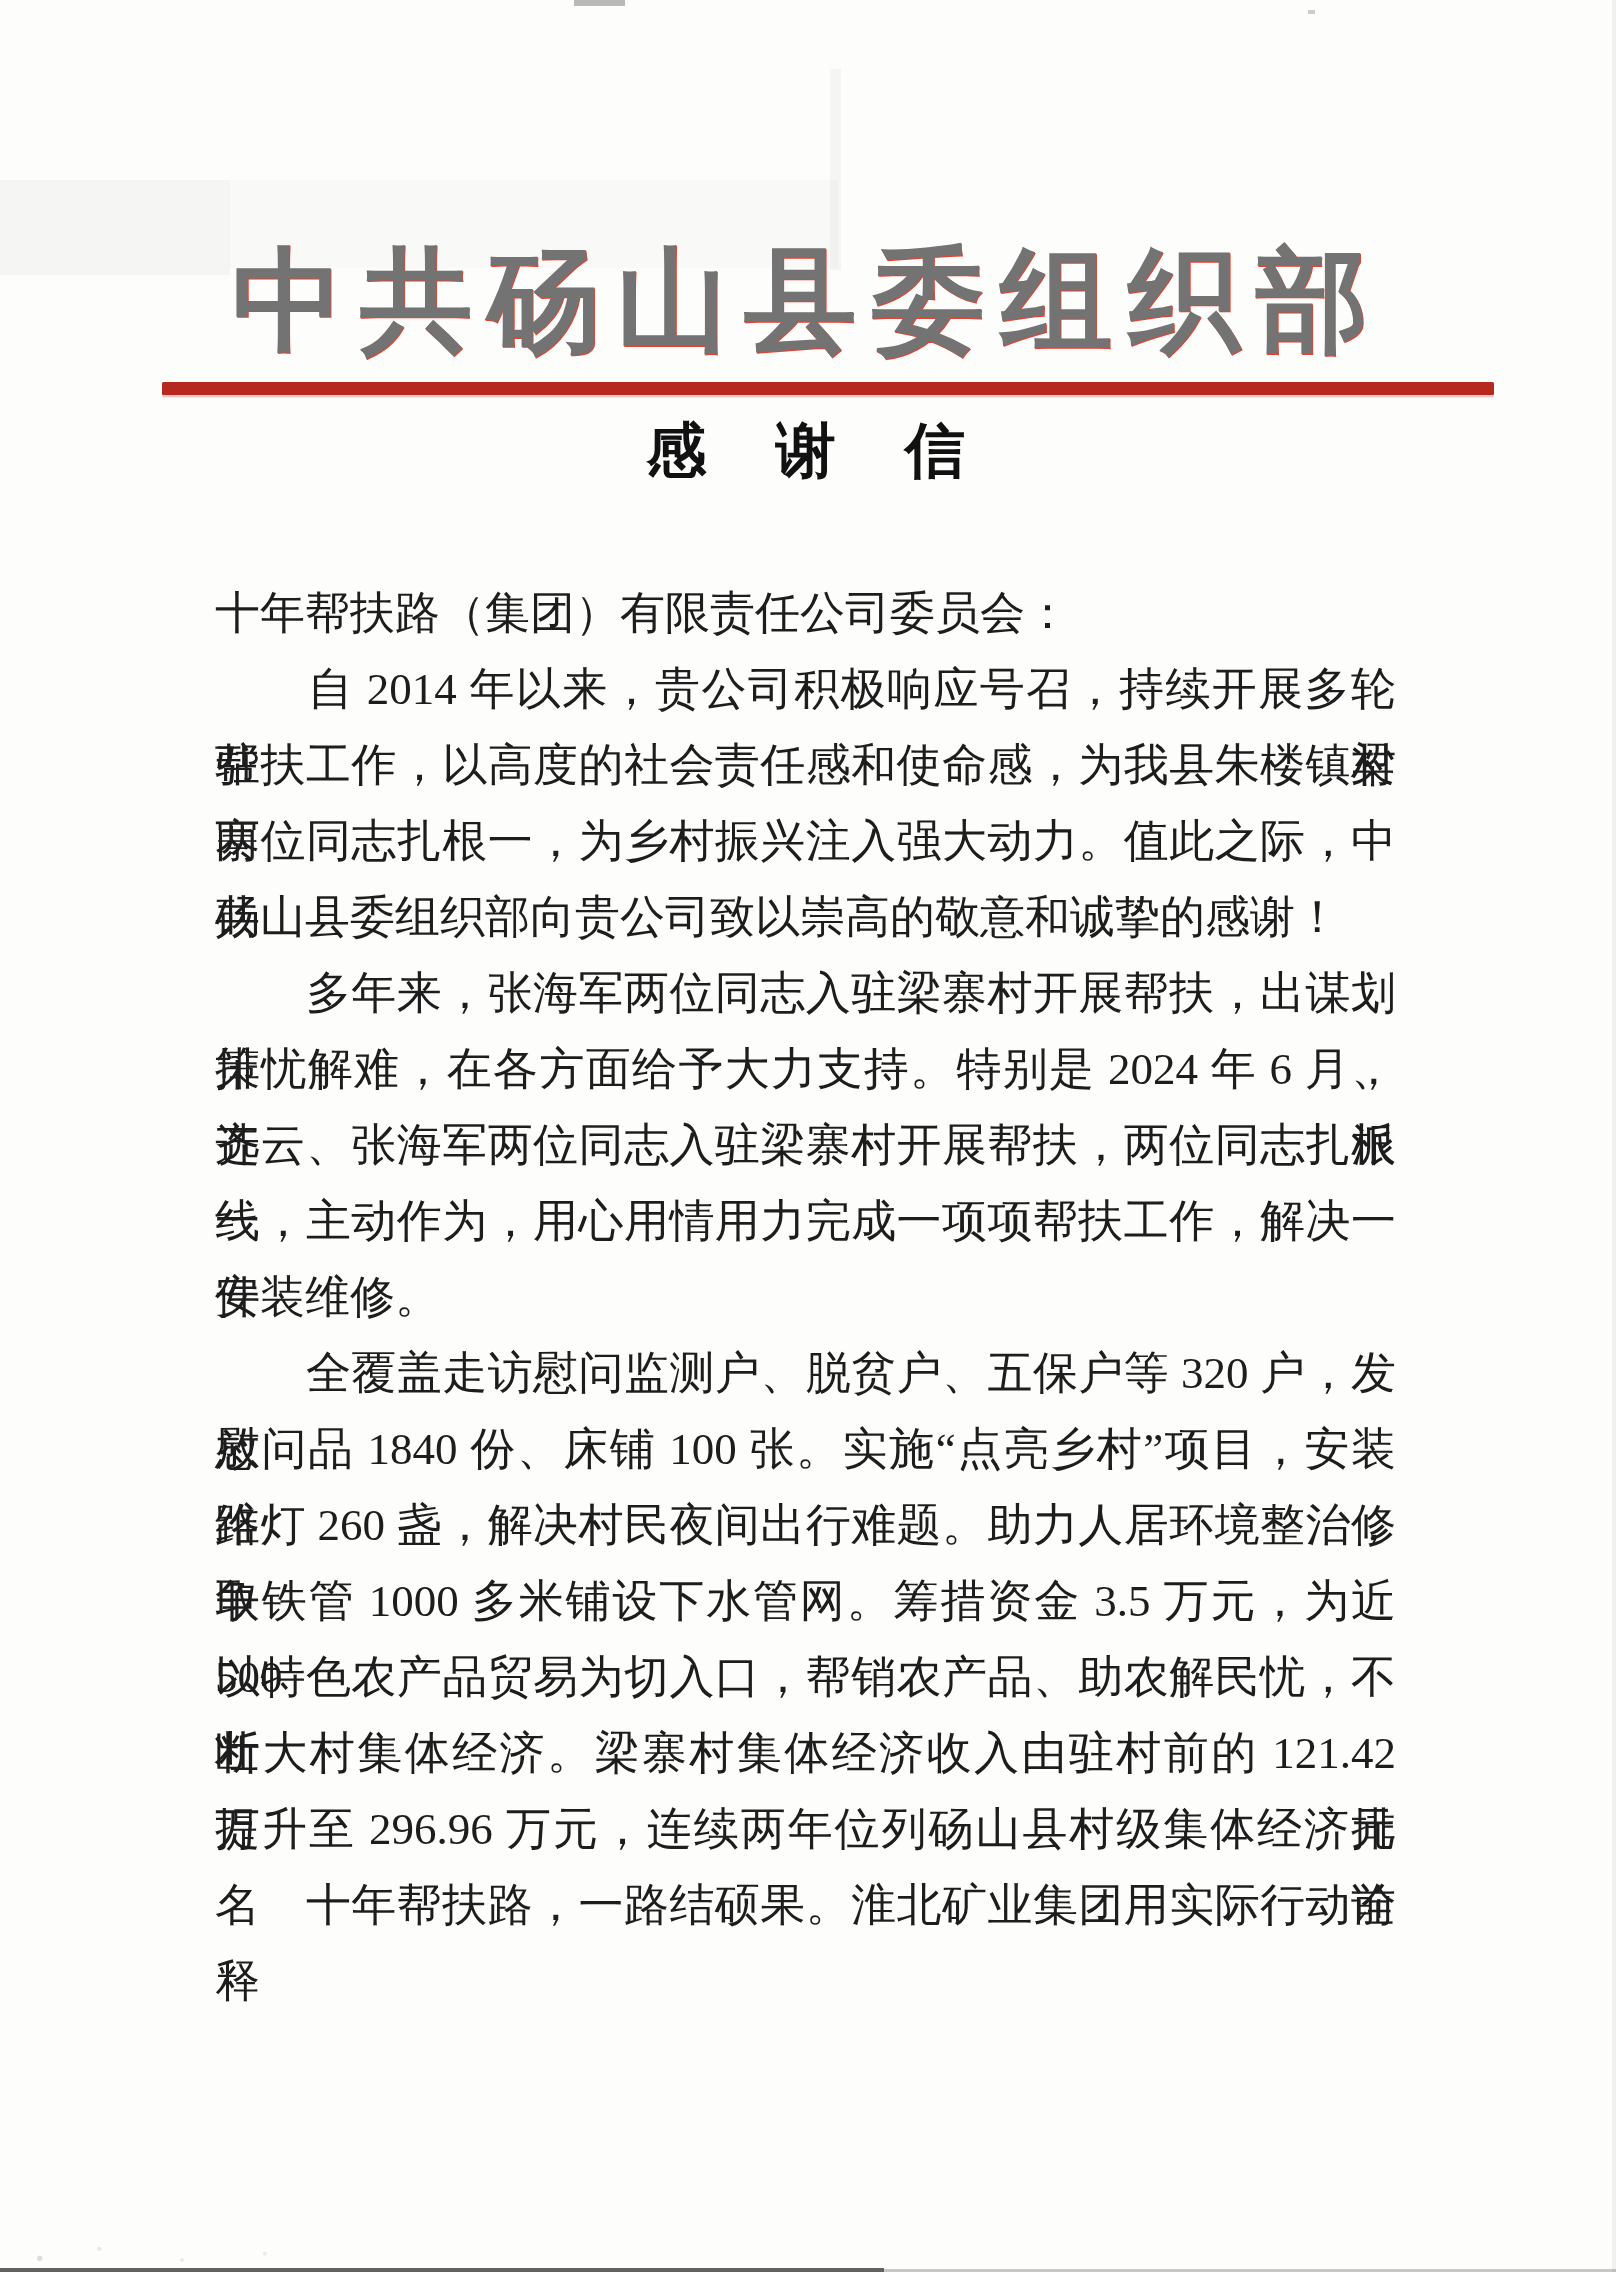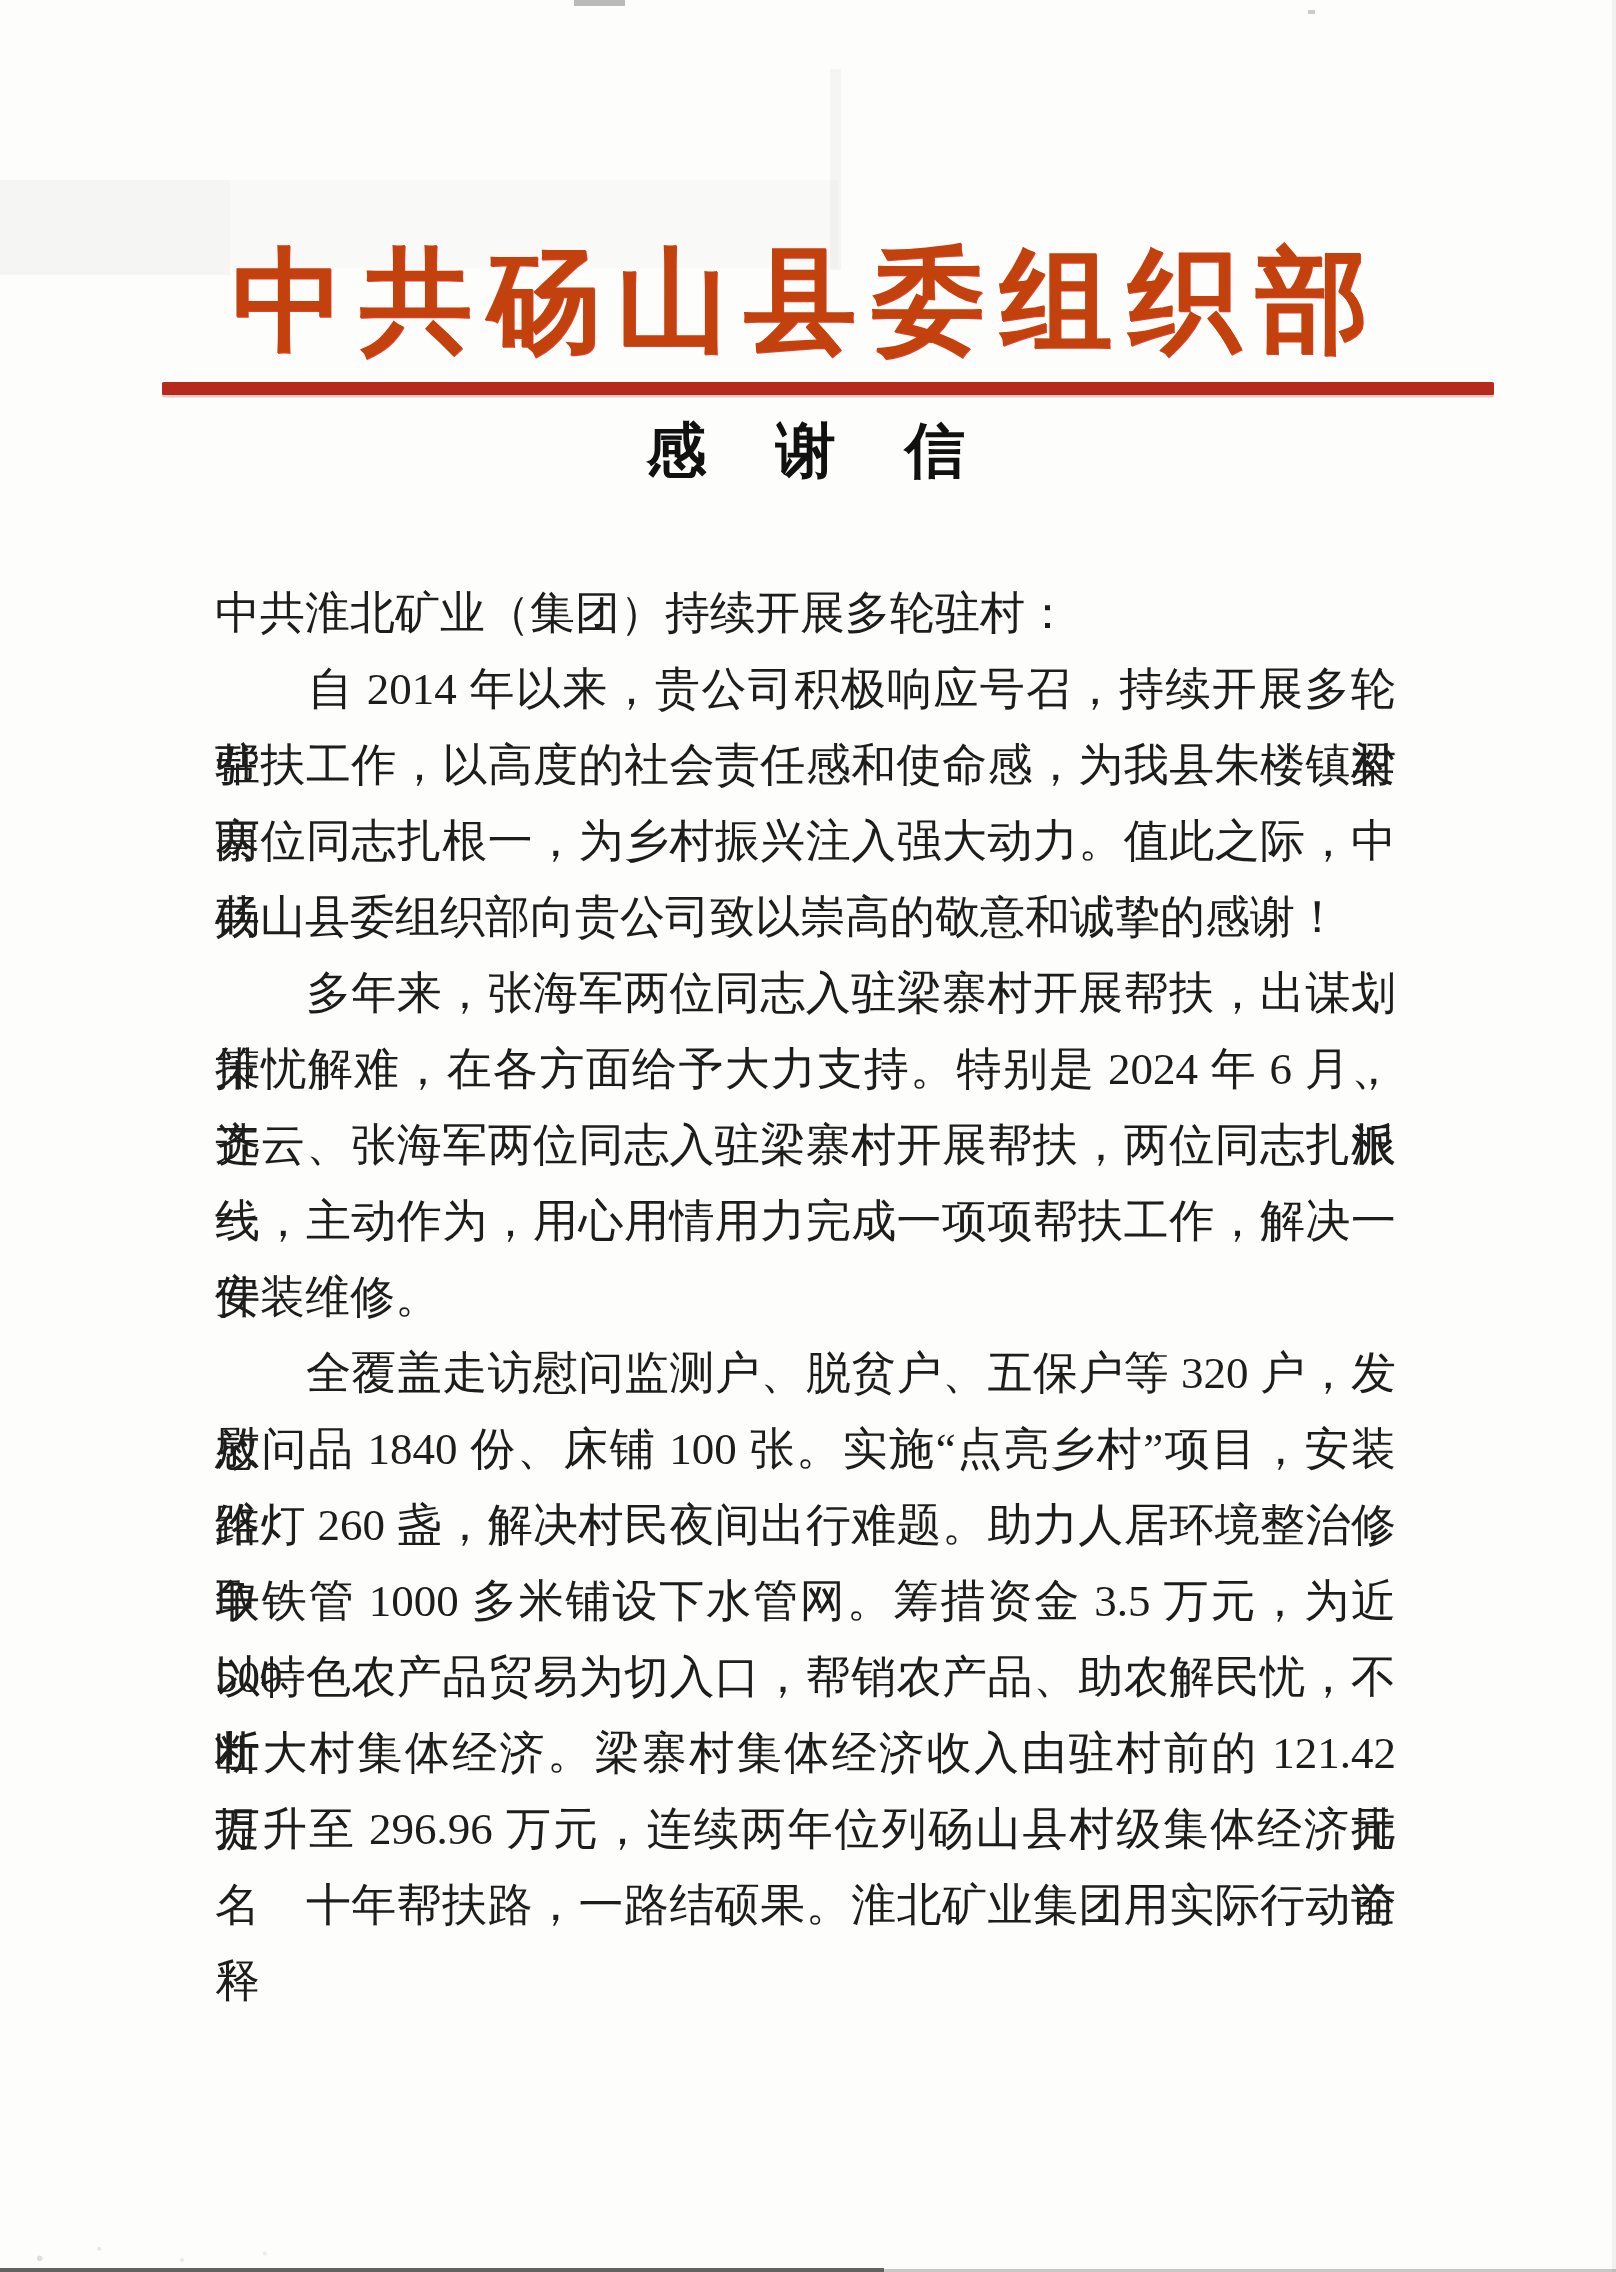--- a/index.html
+++ b/index.html
@@ -21,21 +21,21 @@
   .letterhead {
     position: absolute;
     top: 234px;
     left: 0;
     width: 100%;
     text-align: center;
     font-size: 112px;
     font-weight: bold;
     line-height: 1.2;
     letter-spacing: 16px;
-    color: #c2410c;
+    color: #737373;
     text-shadow: 0.8px 0.8px 0 #e8402f;
   }
   .letterhead-rule {
     position: absolute;
     top: 382px;
     left: 162px;
     width: 1332px;
     height: 13.4px;
     background: #b5291f;
     box-shadow: 0 2.4px 0 rgba(181, 41, 31, 0.25);
@@ -133,21 +133,21 @@
   <div class="artifact bottom-edge-dark"></div>
   <div class="artifact bottom-edge-light"></div>
   <div class="artifact bottom-speckle"></div>
 
   <div class="letterhead">中共砀山县委组织部</div>
   <div class="letterhead-rule"></div>
 
   <div class="letter-title">感　谢　信</div>
 
   <div class="body-block">
-    <div class="line">中共淮北矿业（集团）持续开展多轮驻村：</div>
+    <div class="line">十年帮扶路（集团）有限责任公司委员会：</div>
     <div class="line fill">　　自 2014 年以来，贵公司积极响应号召，持续开展多轮驻村</div>
     <div class="line fill">帮扶工作，以高度的社会责任感和使命感，为我县朱楼镇梁寨</div>
     <div class="line fill">两位同志扎根一，为乡村振兴注入强大动力。值此之际，中共</div>
     <div class="line">砀山县委组织部向贵公司致以崇高的敬意和诚挚的感谢！</div>
     <div class="line fill">　　多年来，张海军两位同志入驻梁寨村开展帮扶，出谋划策、</div>
     <div class="line fill">排忧解难，在各方面给予大力支持。特别是 2024 年 6 月，选派</div>
     <div class="line fill">齐云、张海军两位同志入驻梁寨村开展帮扶，两位同志扎根一</div>
     <div class="line fill">线，主动作为，用心用情用力完成一项项帮扶工作，解决一件</div>
     <div class="line">安装维修。</div>
     <div class="line fill">　　全覆盖走访慰问监测户、脱贫户、五保户等 320 户，发放</div>

